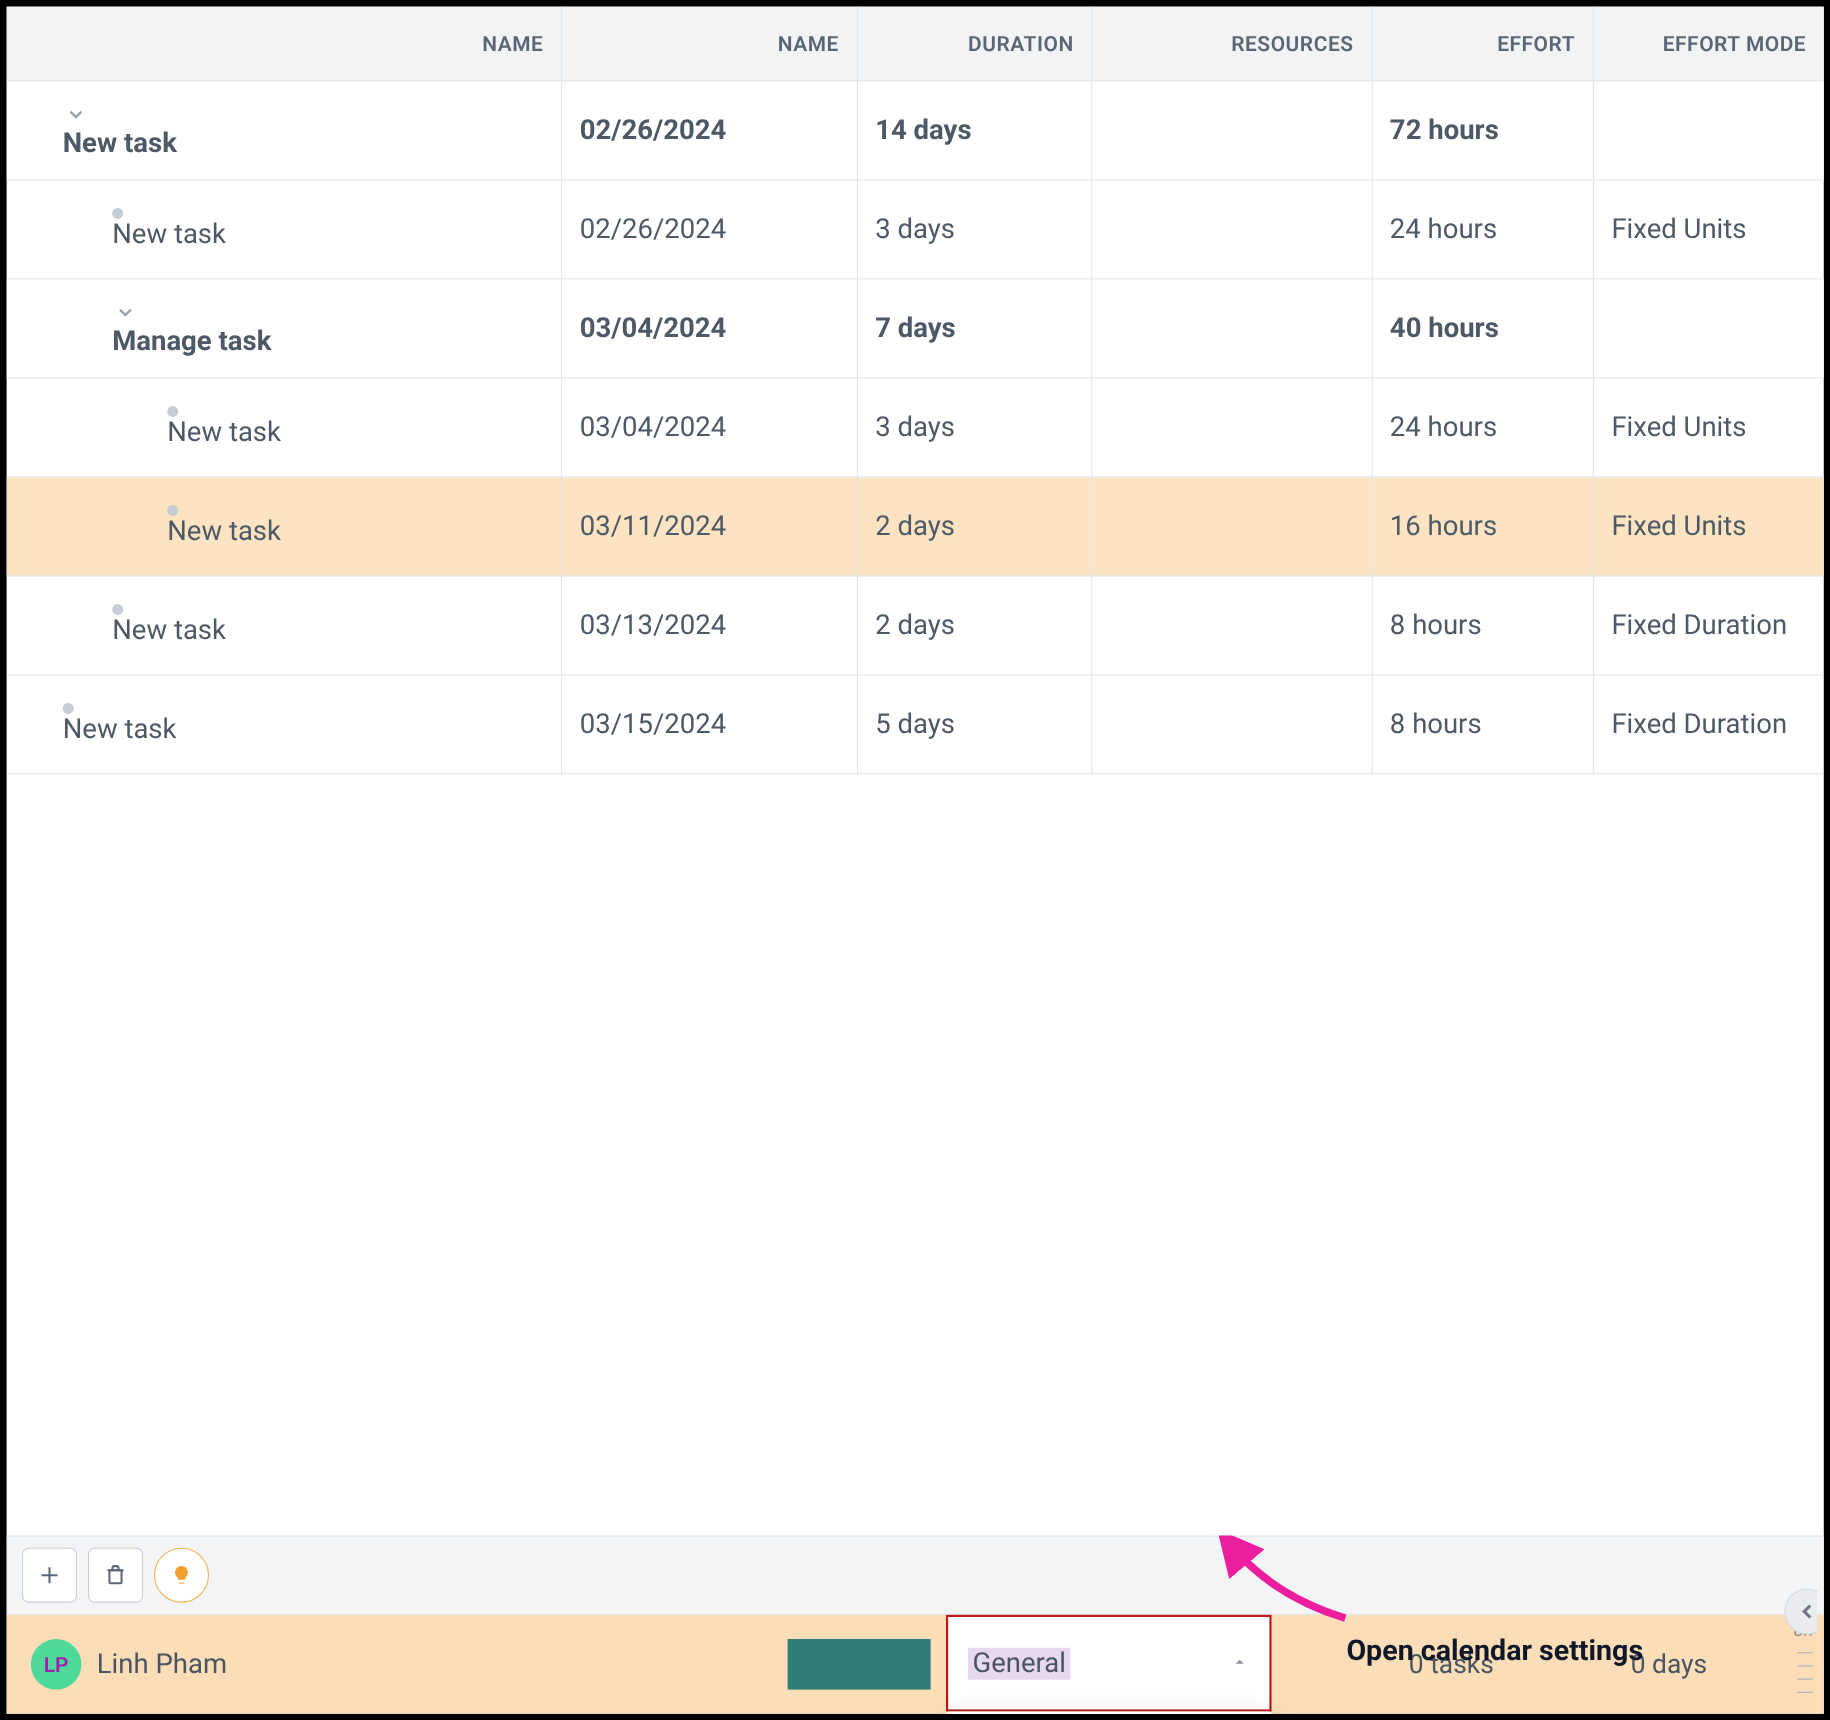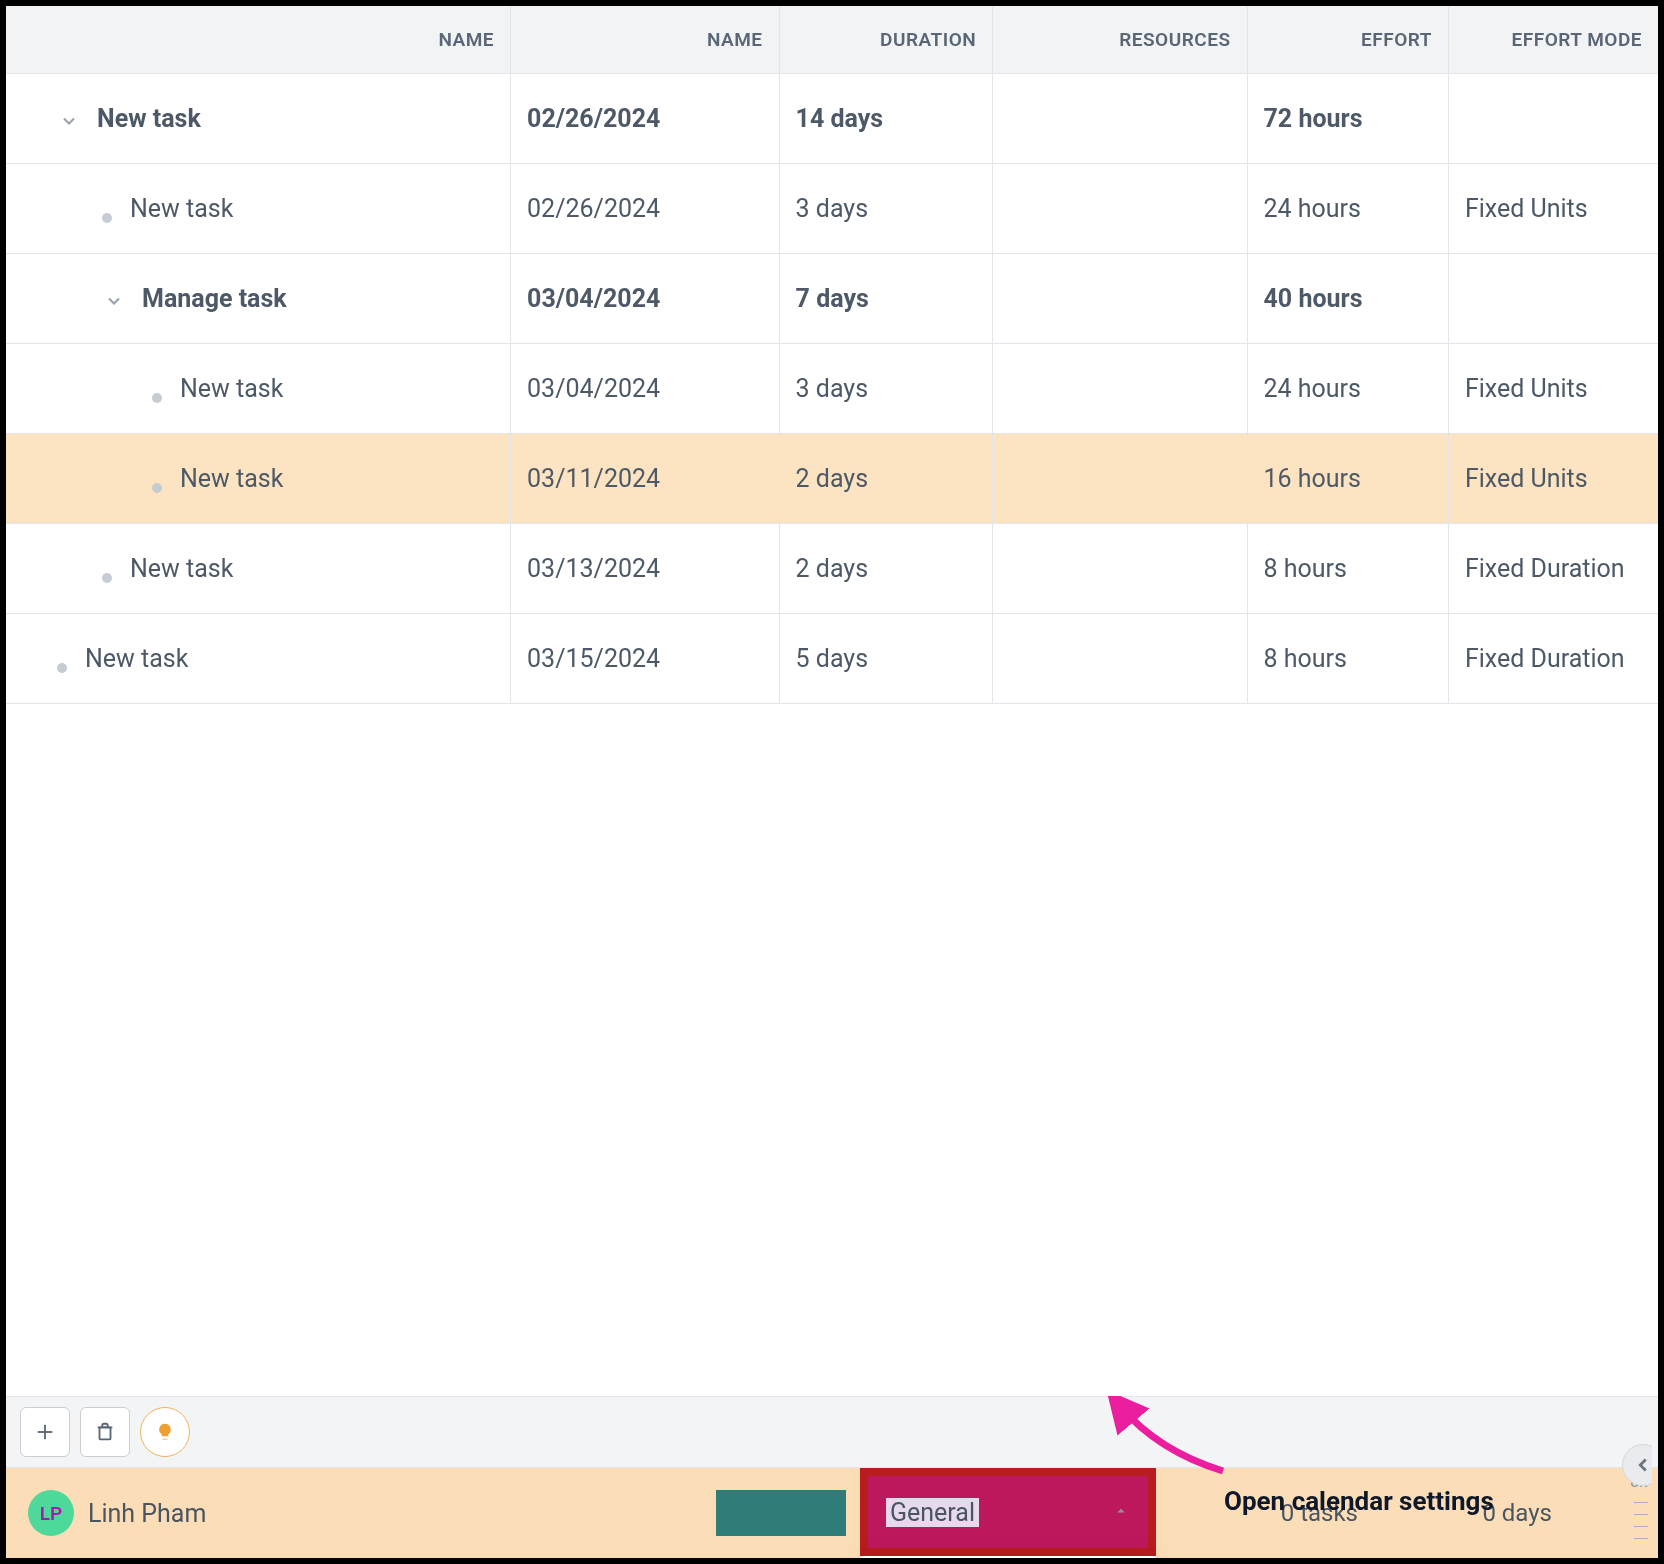--- a/index.html
+++ b/index.html
@@ -48,21 +48,21 @@
   .col-name   { width: 496px; }
   .col-start  { width: 264px; }
   .col-dur    { width: 210px; }
   .col-res    { width: 250px; }
   .col-eff    { width: 198px; }
   .col-mode   { width: 206px; }
 
   .bold-row td { font-weight: 700; color: #3f4a57; background: #fff; }
   .highlight-row td { background: #fce4c2; }
 
-  .name-cell { display: flex; align-items: flex-end; }
+  .name-cell { display: flex; align-items: flex-start; flex-direction: column; }
   .indent-1 { padding-left: 35px; }
   .indent-2 { padding-left: 80px; }
   .indent-4 { padding-left: 130px; }
 
   .toggle-icon {
     width: 24px; height: 24px; margin-right: 16px; display: inline-flex;
     align-items: center; justify-content: center; color: #97a0ab;
   }
   .bullet-icon {
     width: 10px; height: 10px; border-radius: 50%; background: #c5ccd4;
@@ -99,21 +99,21 @@
     display: inline-flex; align-items: center; justify-content: center;
     margin: 0 14px 0 22px;
   }
   .res-name { color: #4a5561; font-size: 25px; }
   .color-box {
     width: 130px; height: 46px; background: #2e7d78;
     position: absolute; left: 710px; top: 22px;
   }
   .cal-select {
     position: absolute; left: 854px; top: 0; width: 296px; height: 88px;
-    background: #be185d; border: 8px solid #b91c1c;
+    background: #ffffff; border: 2px solid #b91c1c;
     display: flex; align-items: center; padding: 0 18px;
   }
   .cal-sel-text { background: #e6d9ee; padding: 0 4px; color: #4a5561; font-size: 25px; }
   .cal-caret { margin-left: auto; color: #8a94a0; }
   .tasks-lbl { position: absolute; right: 300px; color: #4a5561; }
   .days-lbl  { position: absolute; right: 106px; color: #4a5561; }
   .axis {
     position: absolute; right: 10px; top: 0; height: 100%; width: 50px;
     color: #88919c; font-size: 16px;
     display: flex; flex-direction: column; align-items: flex-end;

